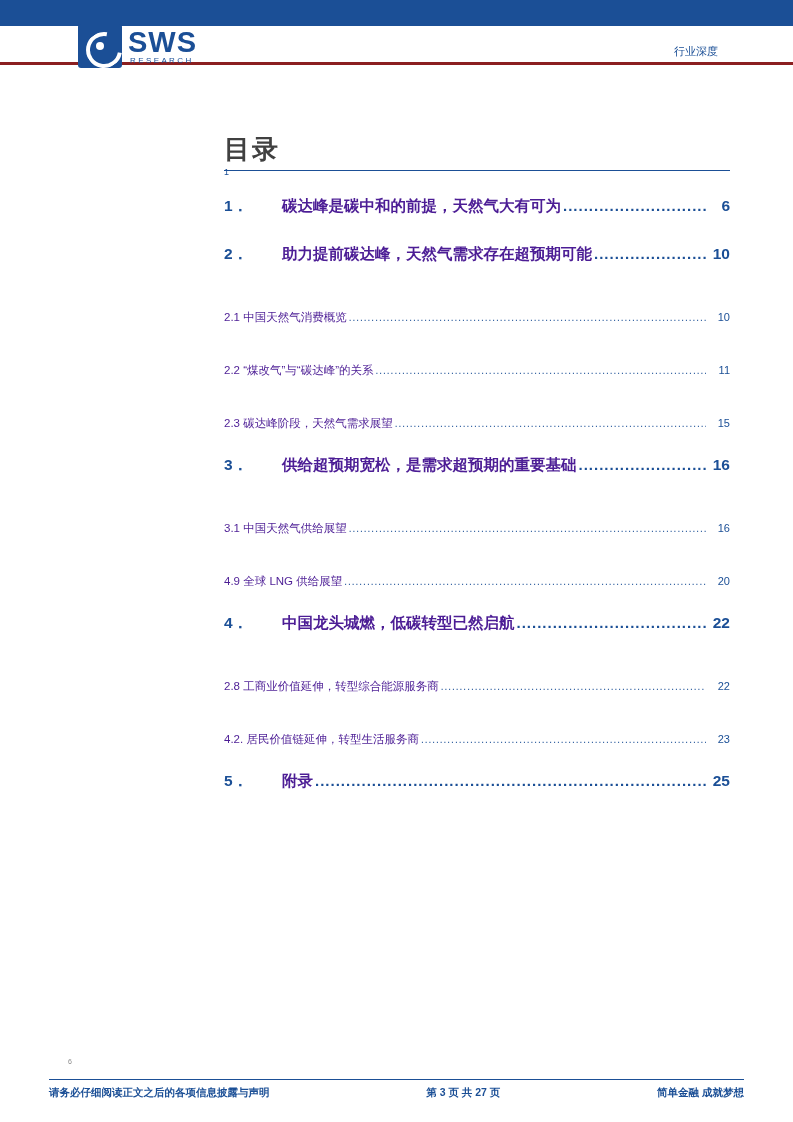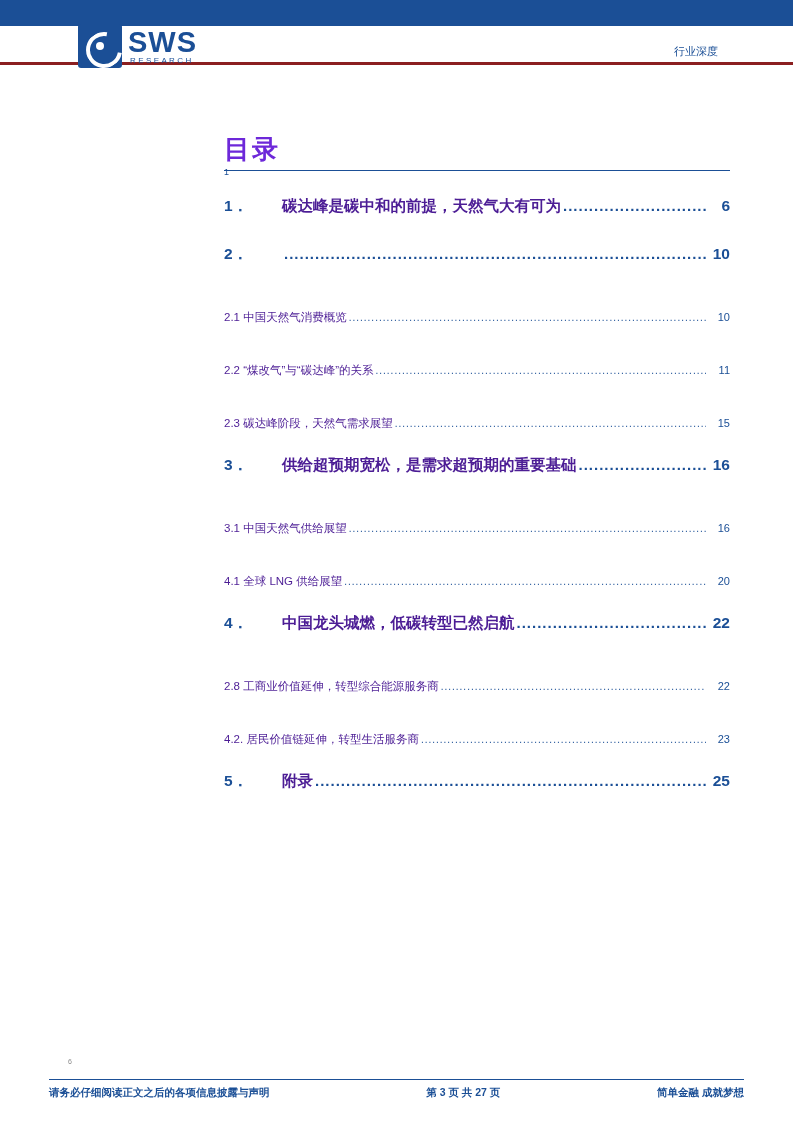--- a/index.html
+++ b/index.html
@@ -111,21 +111,21 @@
     position: absolute;
     left: 0; top: 0;
     width: 793px;
   }
   .toc-title {
     position: absolute;
     left: 224px;
     top: 132px;
     font-size: 26px;
     font-weight: bold;
-    color: #6d28d9;
+    color: #404040;
     letter-spacing: 2px;
   }
   .toc-title-rule {
     position: absolute;
     left: 224px;
     top: 170px;
     width: 506px;
     height: 1px;
     background: #1b4f96;
   }
@@ -260,20 +260,21 @@
       <span class="num">1．</span>
       <span class="txt">碳达峰是碳中和的前提，天然气大有可为</span>
       <span class="dots">..................................................................................................</span>
       <span class="pg">6</span>
     </div>
 
     <div class="gap-lg"></div>
 
     <div class="toc-row lvl1">
       <span class="num">2．</span>
+      <span class="txt">助力提前碳达峰，天然气需求存在超预期可能</span>
       <span class="dots">..................................................................................................</span>
       <span class="pg">10</span>
     </div>
 
     <div class="gap-sm"></div>
 
     <div class="toc-row lvl2">
       <span class="txt">2.1 中国天然气消费概览</span>
       <span class="dots">..........................................................................................................................</span>
       <span class="pg">10</span>
@@ -302,21 +303,21 @@
 
     <div class="gap-sm"></div>
 
     <div class="toc-row lvl2">
       <span class="txt">3.1 中国天然气供给展望</span>
       <span class="dots">..........................................................................................................................</span>
       <span class="pg">16</span>
     </div>
 
     <div class="toc-row lvl2">
-      <span class="txt">4.1 全球 LNG 供给展望</span>
+      <span class="txt">4.9 全球 LNG 供给展望</span>
       <span class="dots">..........................................................................................................................</span>
       <span class="pg">20</span>
     </div>
 
     <div class="gap-lg"></div>
 
     <div class="toc-row lvl1">
       <span class="num">4．</span>
       <span class="txt">中国龙头城燃，低碳转型已然启航</span>
       <span class="dots">..................................................................................................</span>

